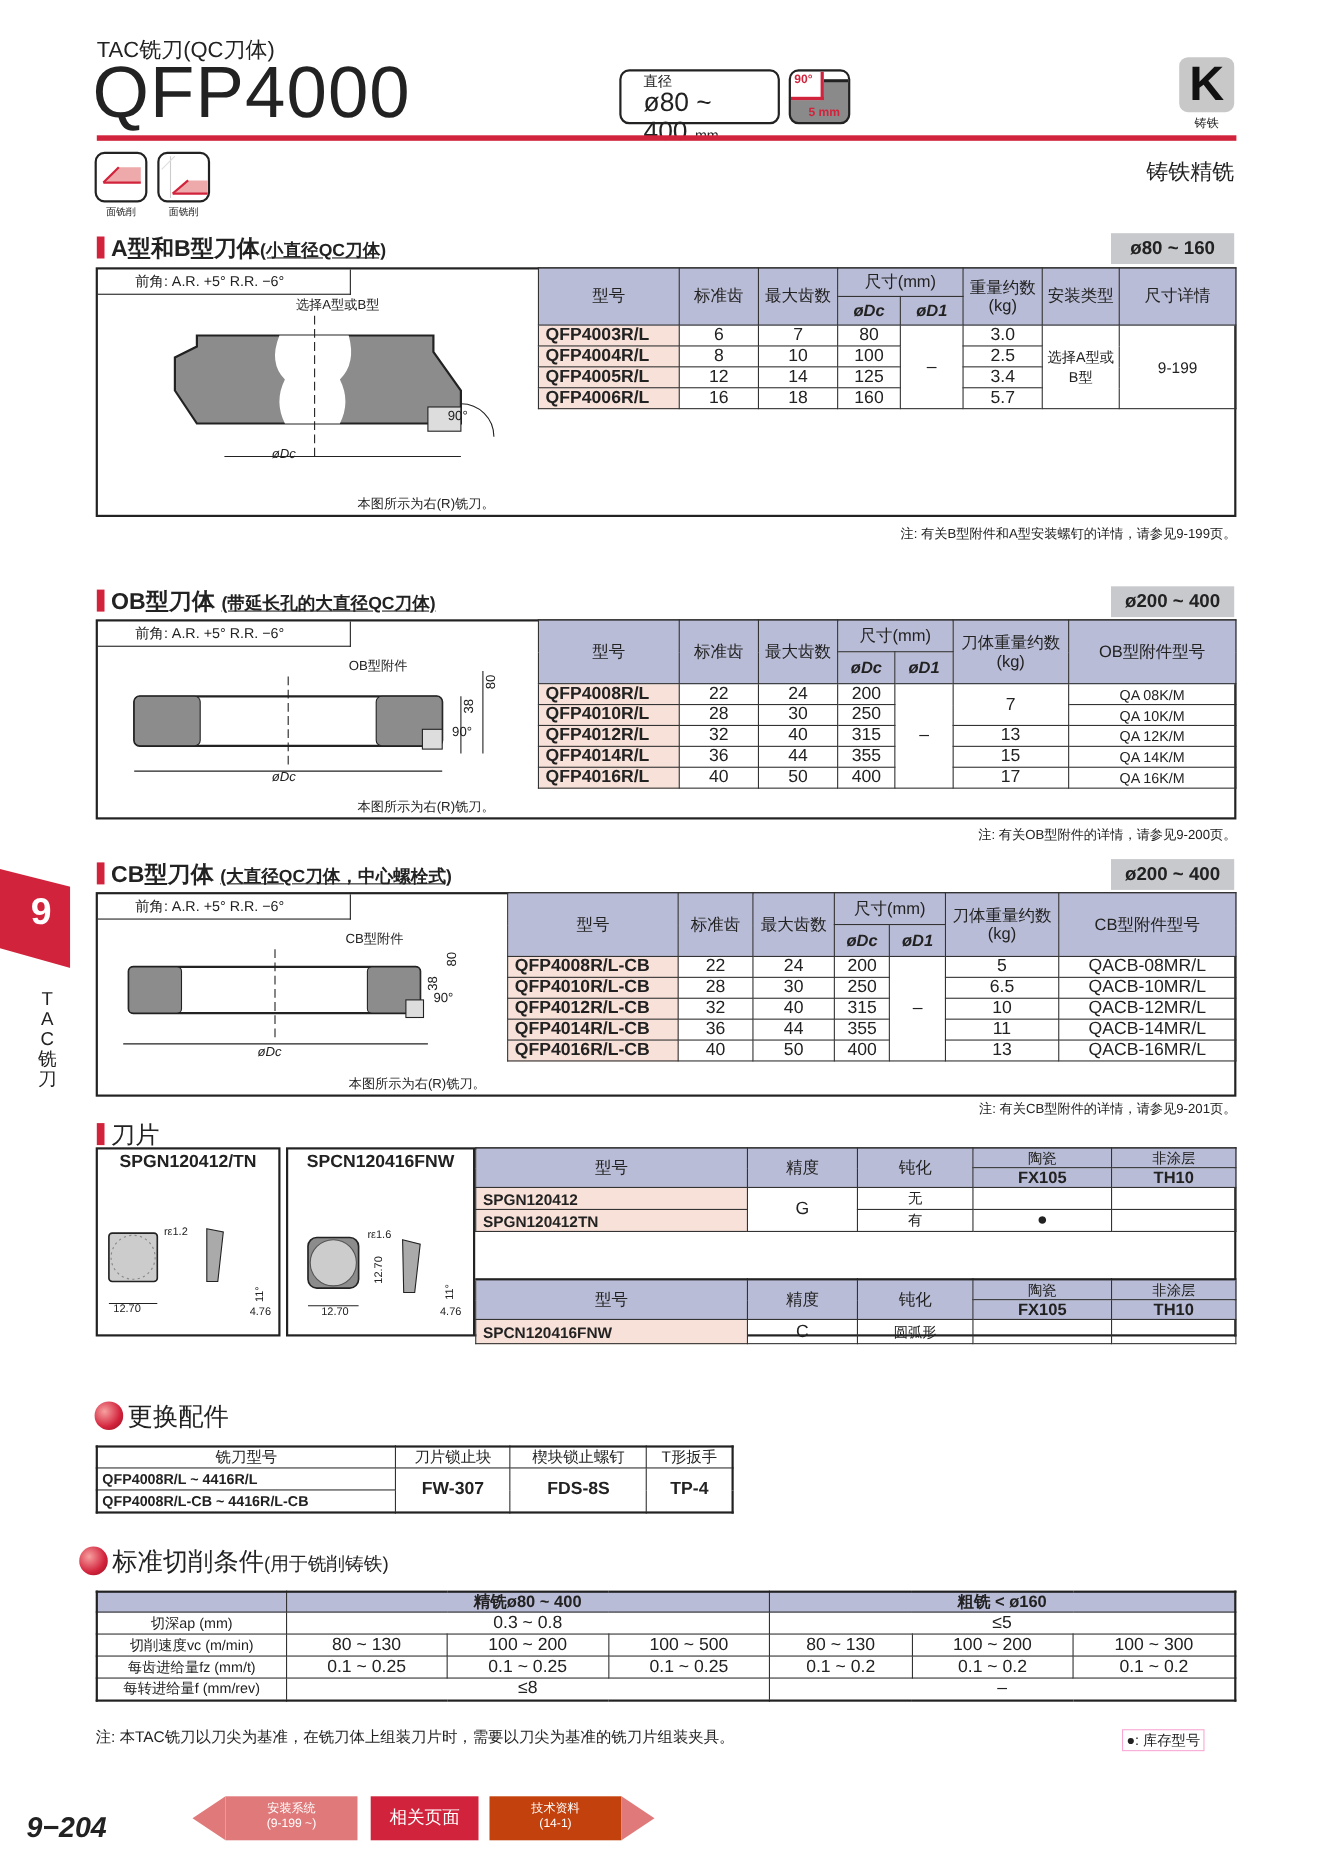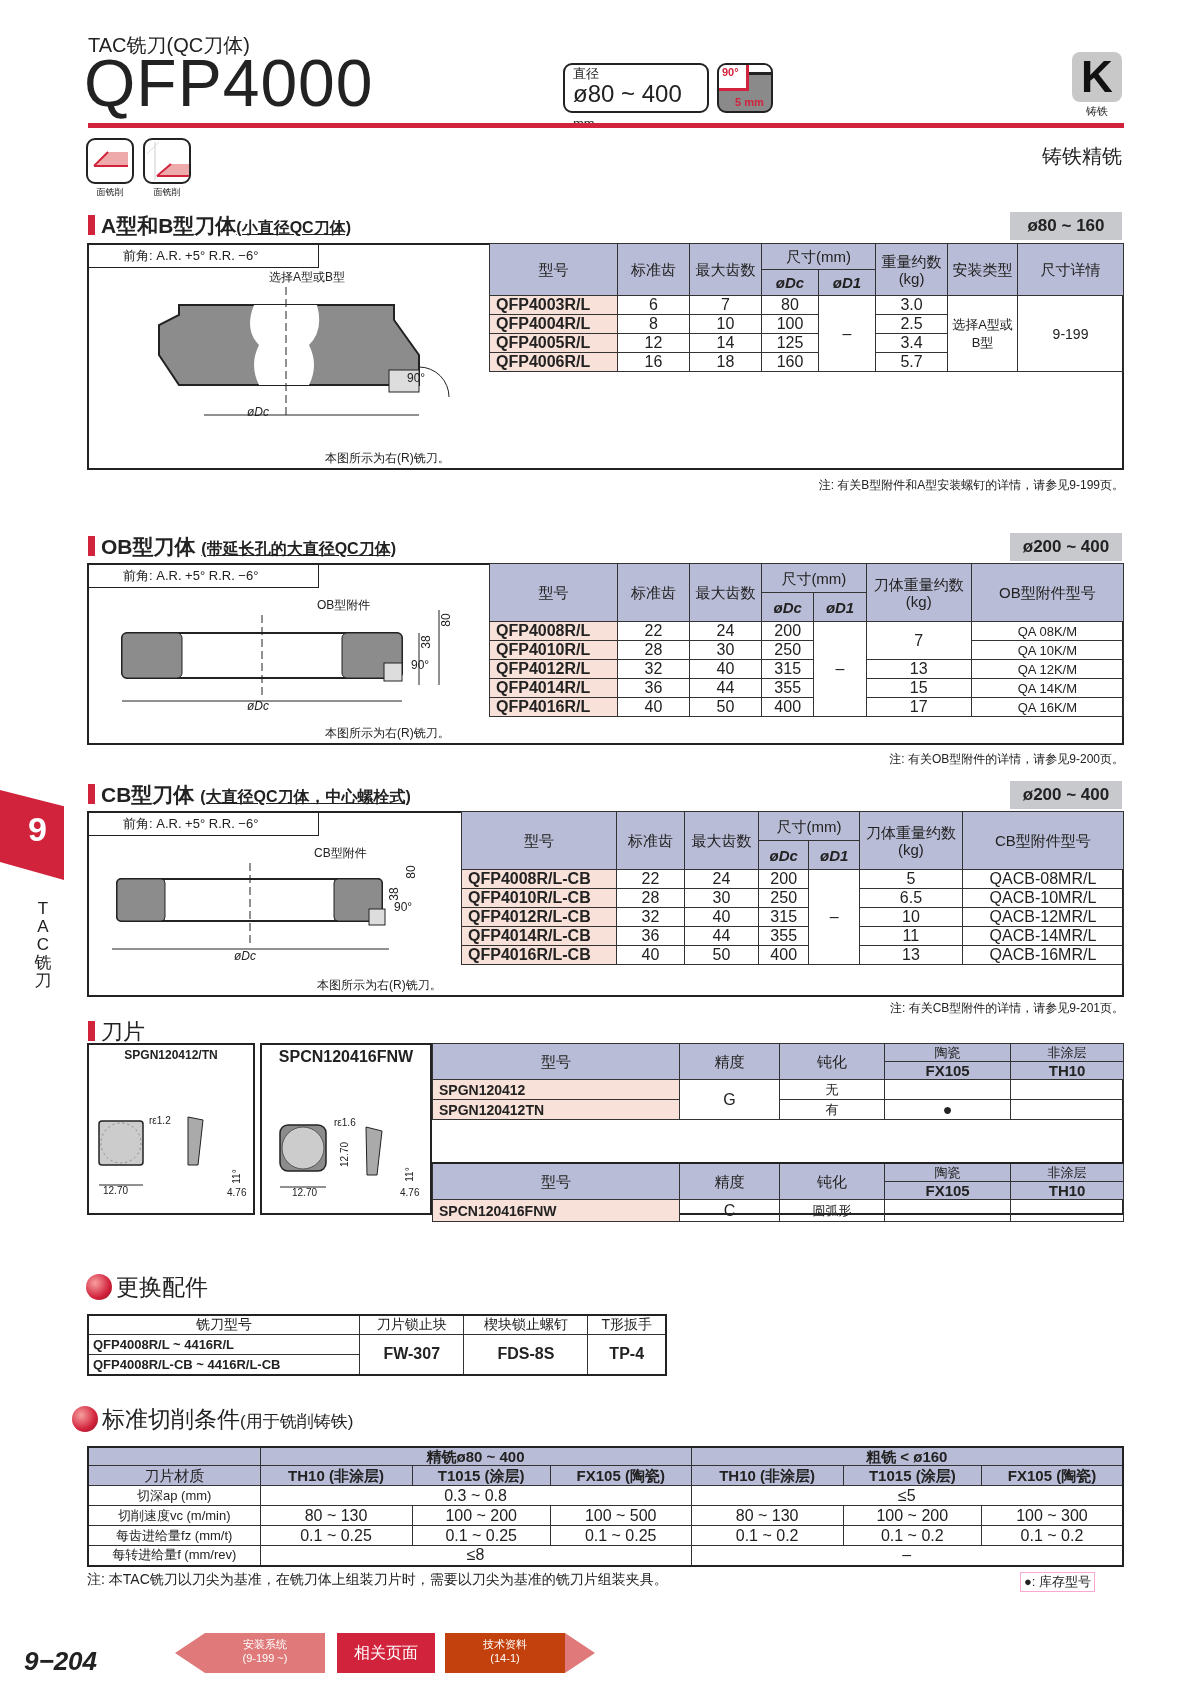--- a/index.html
+++ b/index.html
@@ -1,21 +1,21 @@
 <!DOCTYPE html>
 <html><head>
 <meta charset="utf-8">
 <style>
   * { box-sizing: border-box; margin: 0; padding: 0; }
   body { width: 1200px; height: 1697px; background: #fff; font-family: "Liberation Sans", "DejaVu Sans", sans-serif; color: #222; position: relative; overflow: hidden; }
   .abs { position: absolute; }
   .subtitle { left: 88px; top: 32px; font-size: 20px; }
   .title { left: 84px; top: 50px; font-size: 66px; letter-spacing: 1px; line-height: 66px; }
   .redline { left: 88px; top: 123px; width: 1036px; height: 5px; background: #d2233c; }
-  .diam-box { left: 563px; top: 63px; width: 146px; height: 50px; border: 2px solid #222; border-radius: 9px; padding: 2px 8px; }
+  .diam-box { left: 563px; top: 63px; width: 146px; height: 50px; border: 2px solid #222; border-radius: 9px; padding: 2px 20px; }
   .diam-box .lbl { font-size: 13px; line-height: 14px; }
   .diam-box .val { font-size: 24px; line-height: 26px; }
   .diam-box .val small { font-size: 13px; }
   .step-box { left: 717px; top: 63px; width: 56px; height: 50px; border: 2px solid #222; border-radius: 9px; background: #8a8a8a; overflow: hidden; }
   .step-box .top { position: absolute; left: 0; top: 0; width: 30px; height: 26px; background: #fff; border-right: 3px solid #d2233c; border-bottom: 3px solid #d2233c; }
   .step-box .top2 { position: absolute; left: 30px; top: 0; width: 26px; height: 10px; background: #fff; border-bottom: 3px solid #222; }
   .step-box .deg { position: absolute; left: 3px; top: 1px; font-size: 11px; font-weight: bold; color: #d2233c; }
   .step-box .mm { position: absolute; left: 16px; top: 31px; font-size: 11px; font-weight: bold; color: #d2233c; }
   .kbadge { left: 1072px; top: 52px; width: 50px; height: 50px; background: #c8c8c8; border-radius: 8px; text-align: center; font-size: 44px; font-weight: 900; line-height: 50px; color: #111; }
   .kbadge-lbl { left: 1072px; top: 104px; width: 50px; text-align: center; font-size: 11px; }
@@ -312,21 +312,21 @@
           <td>13</td>
           <td>QACB-16MR/L</td>
         </tr>
   </tbody>
     </table>
 </div>
 <div class="abs note" style="right:76px;top:1000px">注: 有关CB型附件的详情，请参见9-201页。</div>
 
 <div class="abs sec-h" style="left:88px;top:1017px;font-weight:normal;font-size:22px"><span class="bar"></span><span>刀片</span></div>
 <div class="abs panel" style="left:87px;top:1043px;width:168px;height:172px">
-  <div style="text-align:center;font-weight:bold;font-size:12px;margin-top:3px">SPGN120412/TN</div>
+  <div style="text-align:center;font-weight:bold;font-size:16px;margin-top:3px">SPGN120412/TN</div>
   <svg class="abs" style="left:4px;top:50px" width="160" height="100">
     <rect x="6" y="26" width="44" height="44" rx="3" fill="#ccc" stroke="#222" stroke-width="1.5"></rect>
     <circle cx="28" cy="48" r="20" fill="none" stroke="#888" stroke-dasharray="2,3"></circle>
     <polygon points="95,22 110,25 105,70 95,70" fill="#aaa" stroke="#222"></polygon>
     <line x1="6" y1="90" x2="50" y2="90" stroke="#222"></line>
   </svg>
   <div class="abs caption" style="left:60px;top:70px;font-size:10px">rε1.2</div>
   <div class="abs caption" style="left:14px;top:140px;font-size:10px">12.70</div>
   <div class="abs caption" style="left:140px;top:126px;font-size:10px;transform:rotate(-90deg)">11°</div>
   <div class="abs caption" style="left:138px;top:142px;font-size:10px">4.76</div>
@@ -421,29 +421,20 @@
 
 <div class="abs h2" style="left:72px;top:1404px"><span class="ball"></span><span>标准切削条件</span><span style="font-size:17px">(用于铣削铸铁)</span></div>
 <table class="t abs" style="left:87px;top:1446px;width:1037px;border:2px solid #222">
   <tbody>
       <tr style="height:18px">
         <th style="width:172px;background:#b9bcd6"></th>
         <th colspan="3" style="font-weight:bold">精铣ø80 ~ 400</th>
         <th colspan="3" style="font-weight:bold">粗铣 &lt; ø160</th>
       </tr>
   <tr style="height:20px">
-        <th>刀片材质</th>
-        <th style="font-weight:bold">TH10 (非涂层)</th>
-        <th style="font-weight:bold">T1015 (涂层)</th>
-        <th style="font-weight:bold">FX105 (陶瓷)</th>
-        <th style="font-weight:bold">TH10 (非涂层)</th>
-        <th style="font-weight:bold">T1015 (涂层)</th>
-        <th style="font-weight:bold">FX105 (陶瓷)</th>
-      </tr>
-  <tr style="height:20px">
         <td style="font-size:13px">切深ap (mm)</td>
         <td colspan="3">0.3 ~ 0.8</td>
         <td colspan="3">≤5</td>
       </tr>
   <tr style="height:20px">
         <td style="font-size:13px">切削速度vc (m/min)</td>
         <td>80 ~ 130</td>
         <td>100 ~ 200</td>
         <td>100 ~ 500</td>
         <td>80 ~ 130</td>

